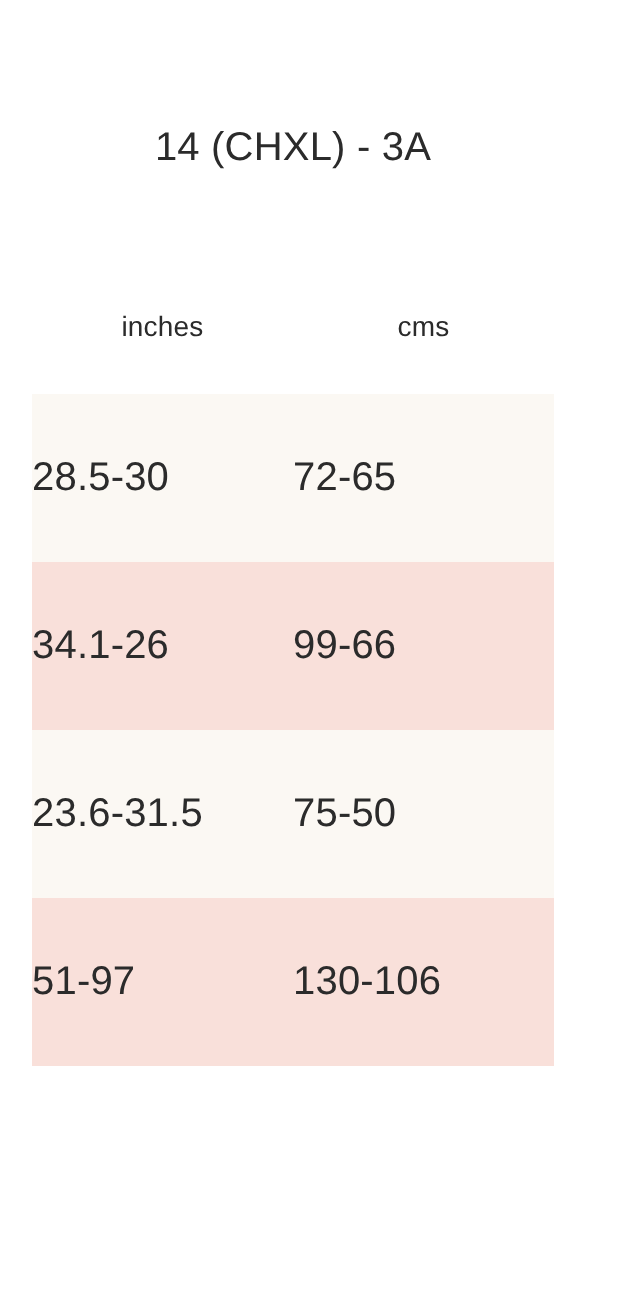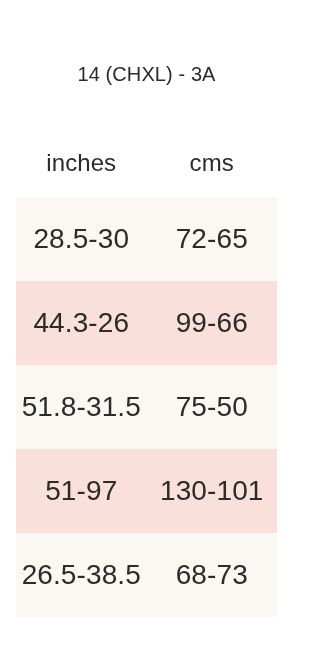--- a/index.html
+++ b/index.html
@@ -38,34 +38,34 @@
     left: 16px;
     width: 261px;
     border-collapse: collapse;
     table-layout: fixed;
   }
   .chart-table col.col-a { width: 50%; }
   .chart-table col.col-b { width: 50%; }
   .chart-table th {
     height: 68px;
     background: #ffffff;
-    font-size: 24px;
+    font-size: 14px;
     font-weight: 400;
     color: #2b2b2b;
     text-align: center;
     padding: 0;
     vertical-align: middle;
     letter-spacing: 0.1px;
   }
   .chart-table td {
     height: 84px;
-    font-size: 28px;
+    font-size: 20px;
     font-weight: 400;
     color: #2b2b2b;
-    text-align: center;
+    text-align: left;
     padding: 0;
     vertical-align: middle;
     letter-spacing: 0.1px;
   }
   .row-odd td  { background: #fbf8f3; }
   .row-even td { background: #f9e0da; }
 </style>
 </head>
 <body>
 
@@ -83,31 +83,27 @@
         <th>inches</th>
         <th>cms</th>
       </tr>
     </thead>
     <tbody>
       <tr class="row-odd">
         <td>28.5-30</td>
         <td>72-65</td>
       </tr>
       <tr class="row-even">
-        <td>44.3-26</td>
+        <td>34.1-26</td>
         <td>99-66</td>
       </tr>
       <tr class="row-odd">
-        <td>51.8-31.5</td>
+        <td>23.6-31.5</td>
         <td>75-50</td>
       </tr>
       <tr class="row-even">
         <td>51-97</td>
-        <td>130-101</td>
-      </tr>
-      <tr class="row-odd">
-        <td>26.5-38.5</td>
-        <td>68-73</td>
+        <td>130-106</td>
       </tr>
     </tbody>
   </table>
 
 </div>
 
 </body></html>

